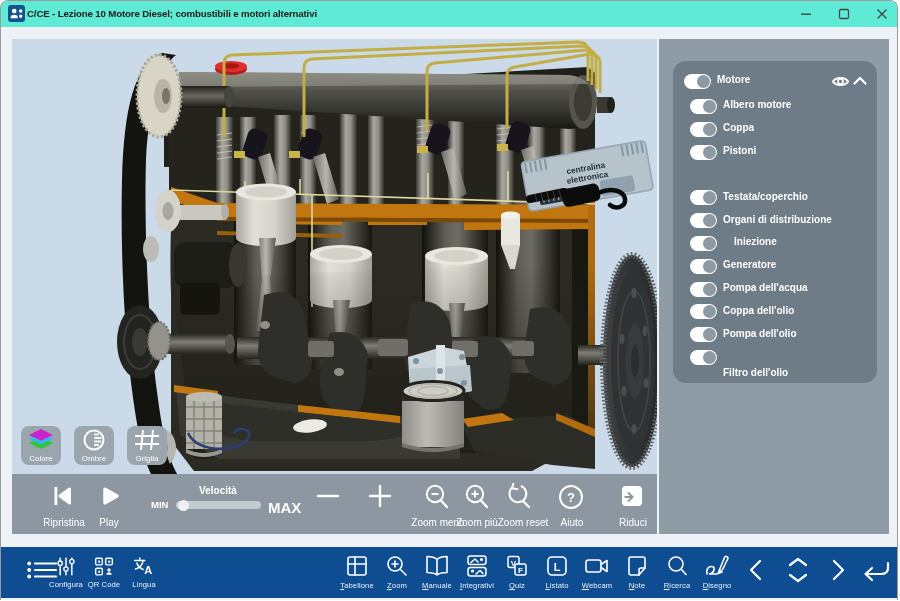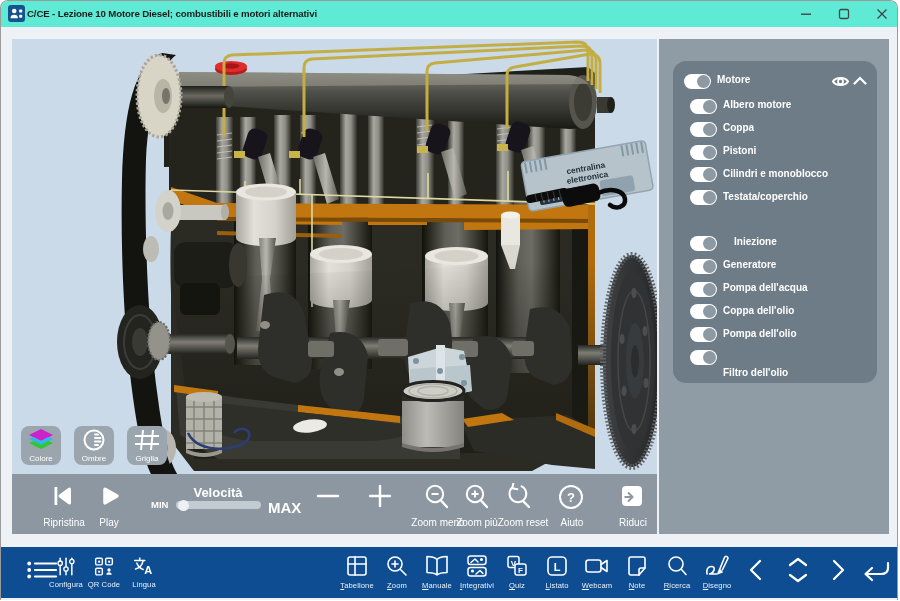--- a/index.html
+++ b/index.html
@@ -410,21 +410,21 @@
     <div id="ctrlbar">
       <svg style="position:absolute;left:42px;top:12px" width="30" height="20" viewBox="0 0 30 20">
         <rect x="0.5" y="1" width="2.8" height="18" fill="#fff"></rect>
         <path d="M15.5 3 L6 10 L15.5 17 Z" fill="#fff" stroke="#fff" stroke-width="3" stroke-linejoin="round"></path>
       </svg>
       <div class="clab" style="left:52px;top:43px">Ripristina</div>
       <svg style="position:absolute;left:90px;top:12px" width="18" height="20" viewBox="0 0 18 20">
         <path d="M3 3.2 L15 10 L3 16.8 Z" fill="#fff" stroke="#fff" stroke-width="3.5" stroke-linejoin="round"></path>
       </svg>
       <div class="clab" style="left:97px;top:43px">Play</div>
-      <div style="position:absolute;left:161px;top:11px;width:90px;text-align:center;font-size:13px;font-weight:bold;color:#fff">Velocità</div>
+      <div style="position:absolute;left:161px;top:11px;width:90px;text-align:center;font-size:10px;font-weight:bold;color:#fff">Velocità</div>
       <div class="clab" style="left:139px;top:25px;font-size:9.5px;font-weight:bold;transform:none">MIN</div>
       <div style="position:absolute;left:164px;top:27px;width:85px;height:8px;background:#c3cbd2;border-radius:4px"></div>
       <div style="position:absolute;left:166px;top:25.5px;width:11px;height:11px;border-radius:50%;background:#eef1f3"></div>
       <div class="clab" style="left:256px;top:25px;font-size:15px;font-weight:bold;transform:none">MAX</div>
       <svg style="position:absolute;left:301px;top:6px" width="30" height="30">
           <line x1="5" y1="16" x2="25" y2="16" stroke="#fff" stroke-width="2.4" stroke-linecap="round"></line>
         </svg>
       <svg style="position:absolute;left:353px;top:6px" width="30" height="30">
           <line x1="5" y1="16" x2="25" y2="16" stroke="#fff" stroke-width="2.4" stroke-linecap="round"></line>
           <line x1="15" y1="6" x2="15" y2="26" stroke="#fff" stroke-width="2.4" stroke-linecap="round"></line>
@@ -489,31 +489,31 @@
             <i></i>
           </div>
           <div class="tlab" style="left:50px;top:3px">Coppa</div>
         </div>
       <div class="trow" style="top:81.0px">
           <div class="tog" style="left:17px;top:2.5px">
             <i></i>
           </div>
           <div class="tlab" style="left:50px;top:3px">Pistoni</div>
         </div>
-      <div class="trow" style="top:103.9px">
-          <div class="tog" style="left:17px;top:2.5px">
-            <i></i>
-          </div>
-          <div class="tlab" style="left:50px;top:3px">Cilindri e monoblocco</div>
-        </div>
       <div class="trow" style="top:126.7px">
           <div class="tog" style="left:17px;top:2.5px">
             <i></i>
           </div>
           <div class="tlab" style="left:50px;top:3px">Testata/coperchio</div>
+        </div>
+      <div class="trow" style="top:149.6px">
+          <div class="tog" style="left:17px;top:2.5px">
+            <i></i>
+          </div>
+          <div class="tlab" style="left:50px;top:3px">Organi di distribuzione</div>
         </div>
       <div class="trow" style="top:172.4px">
           <div class="tog" style="left:17px;top:2.5px">
             <i></i>
           </div>
           <div class="tlab" style="left:61px;top:3px">Iniezione</div>
         </div>
       <div class="trow" style="top:195.2px">
           <div class="tog" style="left:17px;top:2.5px">
             <i></i>

